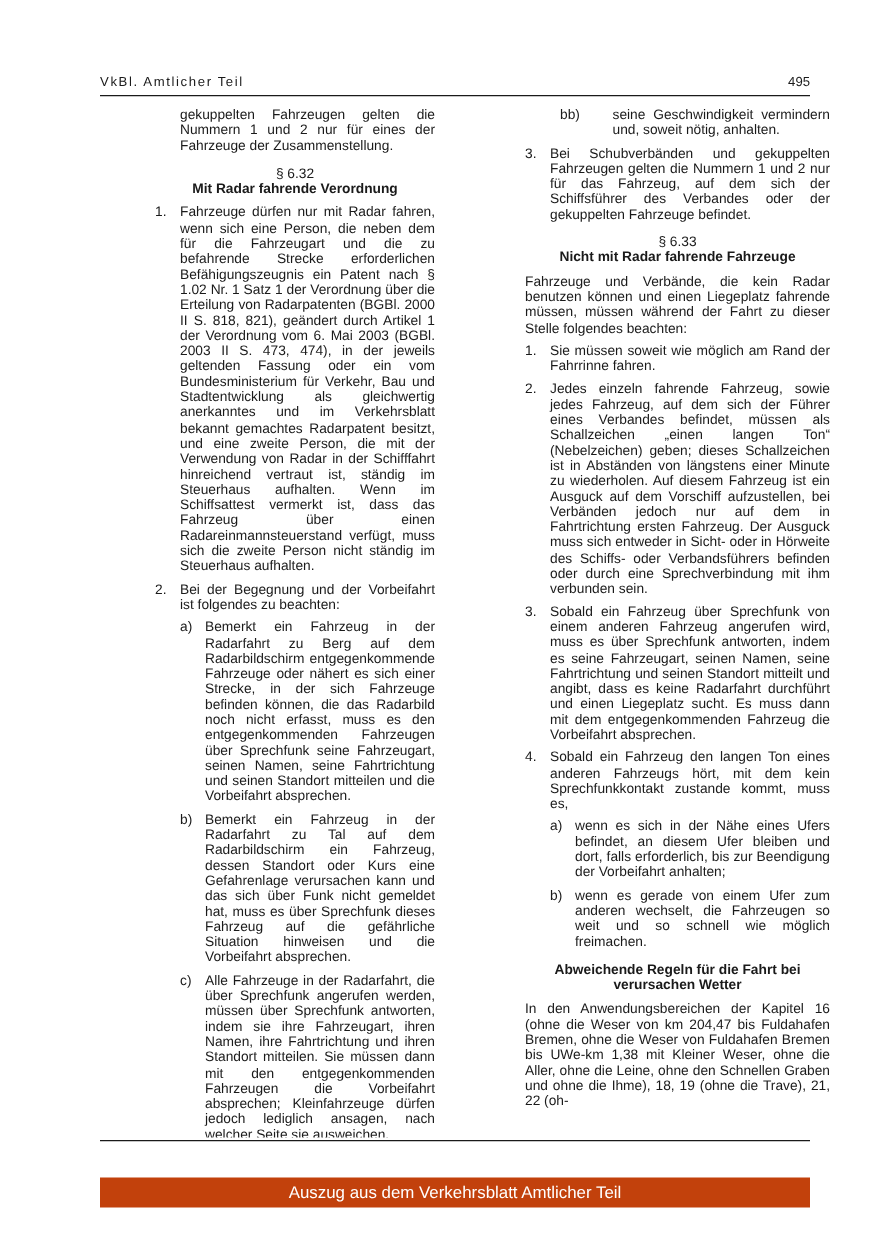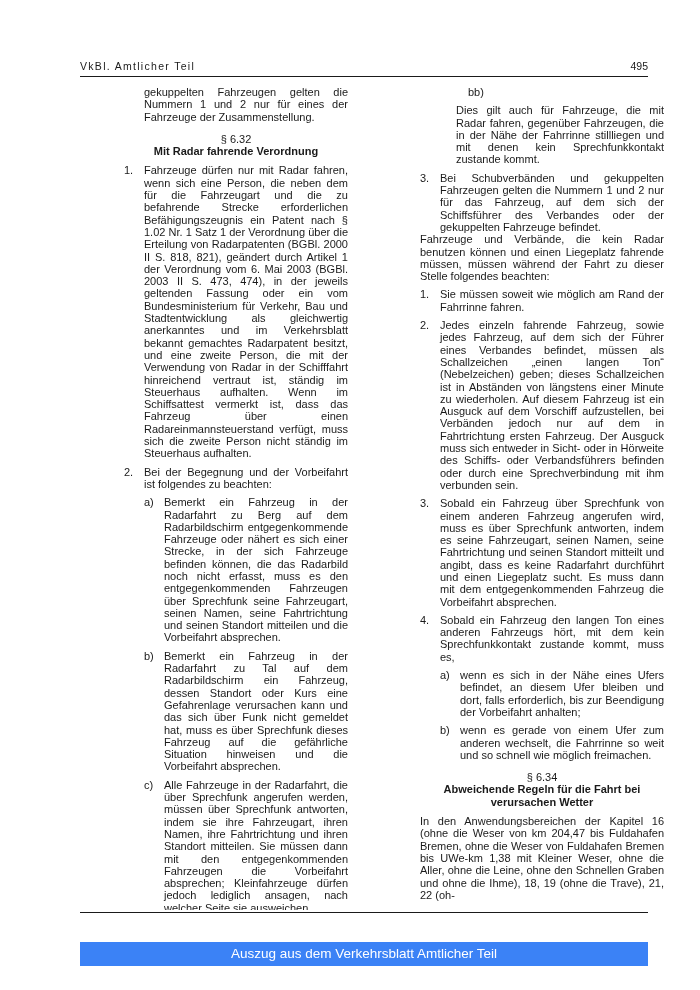--- a/index.html
+++ b/index.html
@@ -65,21 +65,21 @@
   .oli > .txt { flex: 1; }
 
   .subi    { display: flex; margin-top: 6px; margin-left: 20px; }
   .subi > .lbl { flex: 0 0 20px; }
   .subi > .txt { flex: 1; }
 
   .subsubi { display: flex; margin-top: 6px; margin-left: 40px; }
   .subsubi > .lbl { flex: 0 0 26px; }
   .subsubi > .txt { flex: 1; }
 
-  .col-right .subsubi.first { margin-top: 0; margin-left: 48px; gap: 16px; }
+  .col-right .subsubi.first { margin-top: 0; margin-left: 28px; gap: 16px; }
   .hang { margin-left: 36px; margin-top: 6px; }
   .intro { margin-top: 0; }
 
   
   .bottom-rule {
     position: absolute;
     left: 80px;
     top: 912px;
     width: 568px;
     border-top: 1px solid #1a1a1a;
@@ -147,29 +147,33 @@
         <span class="lbl">d)</span>
         <span class="txt">Wenn mit den entgegenkommenden Fahrzeugen kein Sprechfunkkontakt zustande kommt, muss das Fahrzeug in der Radarfahrt</span>
       </div>
 
     </div>
 
     <div class="col col-right">
 
       <div class="subsubi first">
         <span class="lbl">bb)</span>
-      </div>
-
-      <p class="hang">Dies gilt auch für Fahrzeuge, die mit Radar fahren, gegenüber Fahrzeugen, die in der Nähe der Fahrrinne stillliegen und mit denen kein Sprechfunkkontakt zustande kommt.</p>
+        <span class="txt">seine Geschwindigkeit vermindern und, soweit nötig, anhalten.</span>
+      </div>
+
 
       <div class="oli">
         <span class="lbl">3.</span>
         <span class="txt">Bei Schubverbänden und gekuppelten Fahrzeugen gelten die Nummern 1 und 2 nur für das Fahrzeug, auf dem sich der Schiffsführer des Verbandes oder der gekuppelten Fahrzeuge befindet.</span>
       </div>
 
+      <div class="sec-head">
+        <div class="sec-num">§ 6.33</div>
+        <div class="sec-title">Nicht mit Radar fahrende Fahrzeuge</div>
+      </div>
 
       <p class="intro">Fahrzeuge und Verbände, die kein Radar benutzen können und einen Liegeplatz fahrende müssen, müssen während der Fahrt zu dieser Stelle folgendes beachten:</p>
 
       <div class="oli">
         <span class="lbl">1.</span>
         <span class="txt">Sie müssen soweit wie möglich am Rand der Fahrrinne fahren.</span>
       </div>
 
       <div class="oli">
         <span class="lbl">2.</span>
@@ -186,32 +190,31 @@
         <span class="txt">Sobald ein Fahrzeug den langen Ton eines anderen Fahrzeugs hört, mit dem kein Sprechfunkkontakt zustande kommt, muss es,</span>
       </div>
 
       <div class="subi">
         <span class="lbl">a)</span>
         <span class="txt">wenn es sich in der Nähe eines Ufers befindet, an diesem Ufer bleiben und dort, falls erforderlich, bis zur Beendigung der Vorbeifahrt anhalten;</span>
       </div>
 
       <div class="subi">
         <span class="lbl">b)</span>
-        <span class="txt">wenn es gerade von einem Ufer zum anderen wechselt, die Fahrrinne so weit und so schnell wie möglich freimachen.</span>
+        <span class="txt">wenn es gerade von einem Ufer zum anderen wechselt, die Fahrzeugen so weit und so schnell wie möglich freimachen.</span>
       </div>
 
       <div class="sec-head">
-        <div class="sec-num">§ 6.34</div>
         <div class="sec-title">Abweichende Regeln für die Fahrt bei verursachen Wetter</div>
       </div>
 
       <p class="intro">In den Anwendungsbereichen der Kapitel 16 (ohne die Weser von km 204,47 bis Fuldahafen Bremen, ohne die Weser von Fuldahafen Bremen bis UWe-km 1,38 mit Kleiner Weser, ohne die Aller, ohne die Leine, ohne den Schnellen Graben und ohne die Ihme), 18, 19 (ohne die Trave), 21, 22 (oh-</p>
 
     </div>
   </div>
 
   <div class="bottom-rule"></div>
 
-  <div class="footer-bar" style="background: #3b82f6;">
+  <div class="footer-bar" style="background: #c2410c;">
     <span>Auszug aus dem Verkehrsblatt Amtlicher Teil</span>
   </div>
 
 </div>
 
 </body></html>

